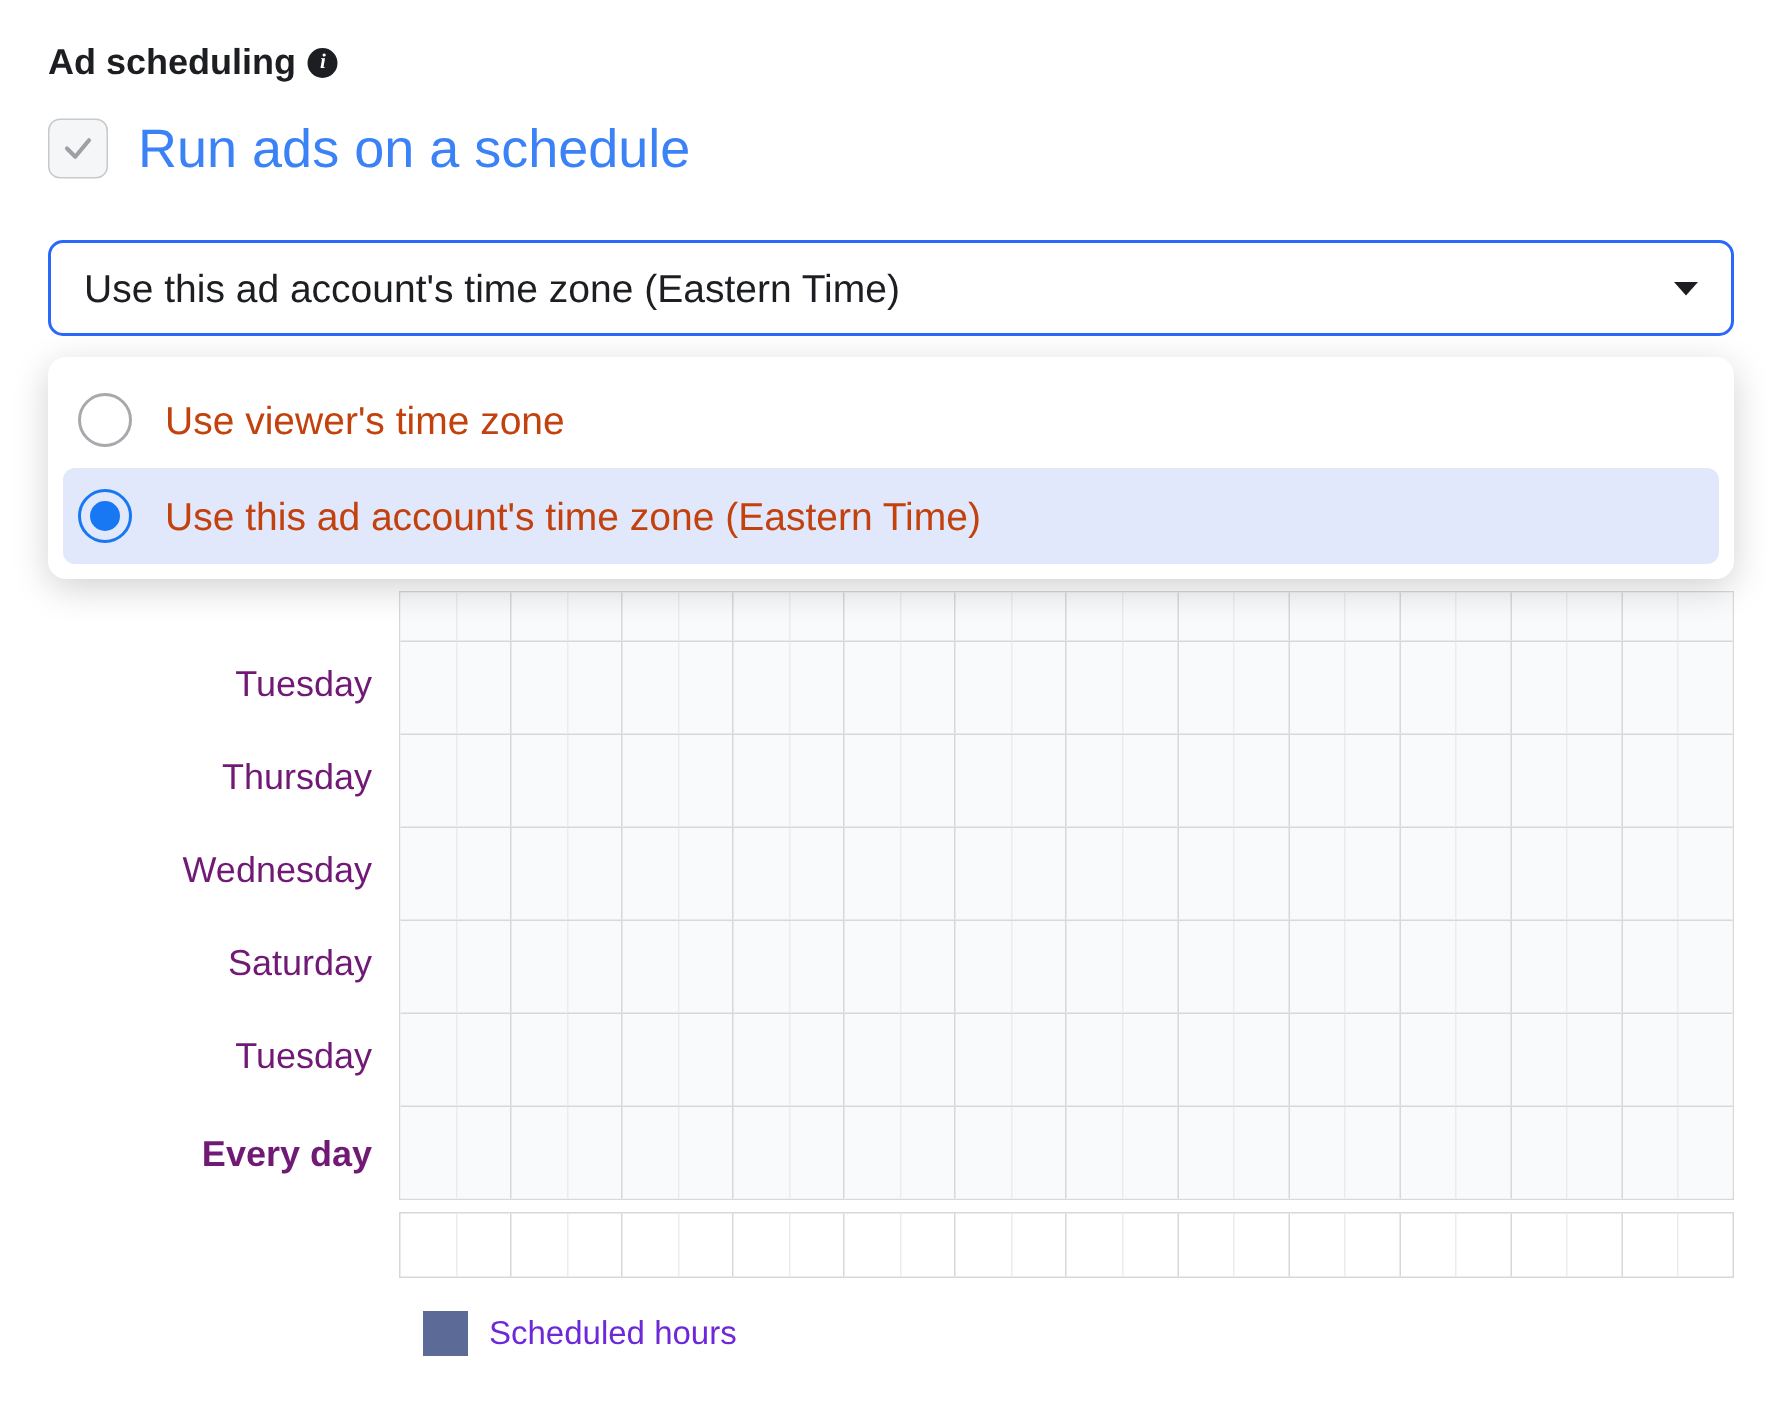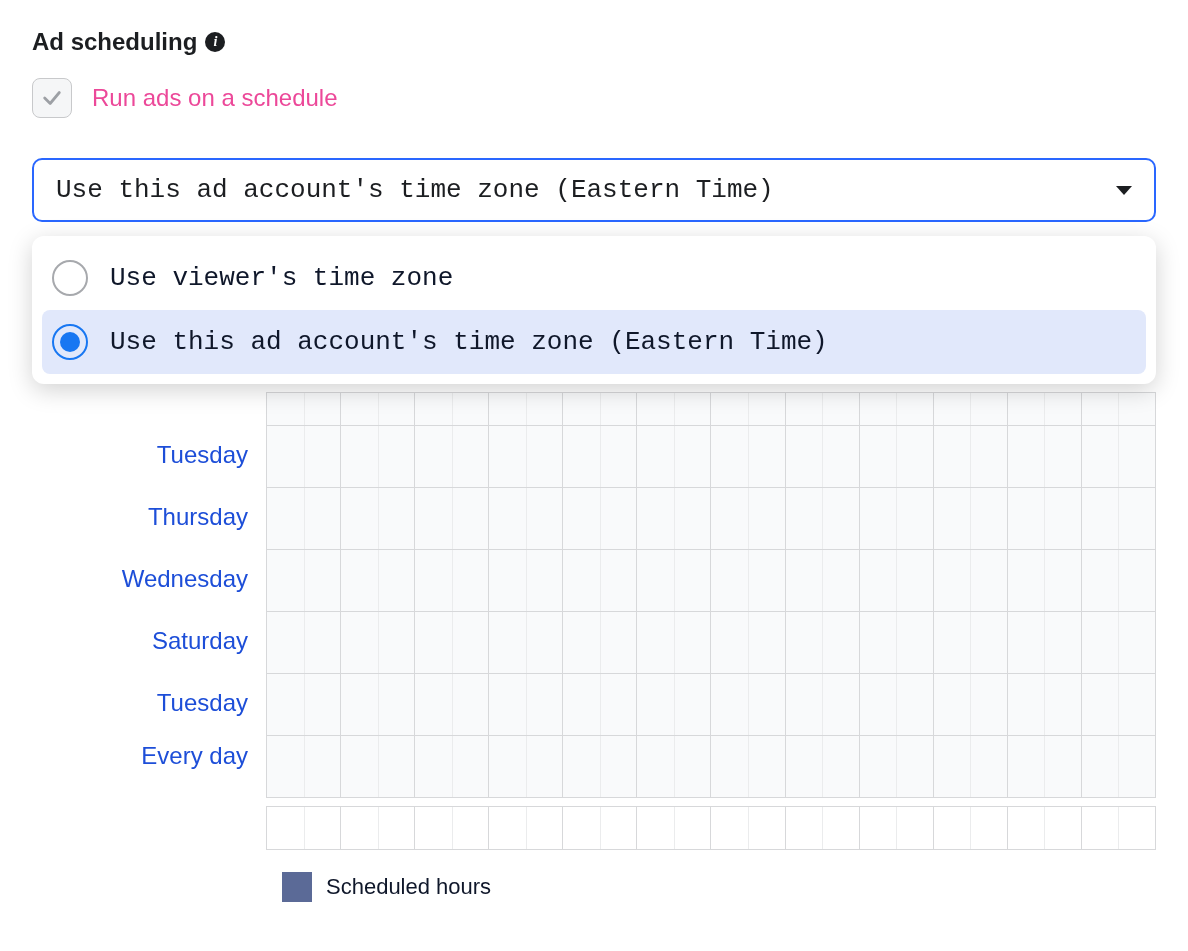--- a/index.html
+++ b/index.html
@@ -44,24 +44,24 @@
     height: 40px;
     border: 1px solid #c8c9cb;
     border-radius: 8px;
     background: #f5f6f7;
     display: flex;
     align-items: center;
     justify-content: center;
   }
   .check-svg { width: 22px; height: 22px; }
   .checkbox-label {
-    font-size: 24px;
-    color: #ec4899;
-  }
-  .select-wrapper { position: relative; margin-bottom: 10px; font-family: Liberation Mono, monospace; }
+    font-size: 36px;
+    color: #3b82f6;
+  }
+  .select-wrapper { position: relative; margin-bottom: 10px; }
   .select-box {
     border: 2px solid #2a67ff;
     border-radius: 10px;
     height: 64px;
     display: flex;
     align-items: center;
     padding: 0 22px;
     font-size: 26px;
     color: #1c1e21;
     justify-content: space-between;
@@ -83,21 +83,21 @@
     box-shadow: 0 6px 24px rgba(0,0,0,0.18);
     padding: 10px;
     z-index: 10;
   }
   .dropdown-option {
     display: flex;
     align-items: center;
     gap: 22px;
     padding: 14px 10px;
     font-size: 26px;
-    color: #0f172a;
+    color: #c2410c;
     border-radius: 8px;
     cursor: pointer;
   }
   .dropdown-option.selected {
     background: #e1e8fb;
   }
   .radio {
     width: 36px; height: 36px;
     border: 2px solid #a7a9ad;
     border-radius: 50%;
@@ -120,32 +120,32 @@
     width: 234px;
     flex-shrink: 0;
   }
   .day-label, .every-day-label {
     height: 62px;
     display: flex;
     align-items: center;
     justify-content: flex-end;
     padding-right: 18px;
     font-size: 24px;
-    color: #1d4ed8;
+    color: #701a75;
   }
   .day-label.hidden-top {
     color: transparent;
     height: 32px;
     overflow: hidden;
     align-items: flex-end;
   }
   .every-day-label {
-    font-weight: 400;
+    font-weight: 700;
     height: 44px;
-    margin-top: 0;
+    margin-top: 12px;
   }
   .grid-wrap { flex: 1; }
   .grid {
     border: 1px solid #d7d8da;
   }
   .grid-row {
     height: 62px;
     display: flex;
     border-top: 1px solid #d7d8da;
     background: #f9fafb;
@@ -189,21 +189,21 @@
     width: 1px;
     background: #ebeced;
   }
   .legend {
     display: flex;
     align-items: center;
     gap: 14px;
     margin-top: 22px;
     margin-left: 234px;
     font-size: 22px;
-    color: #0f172a;
+    color: #6d28d9;
     padding-left: 16px;
   }
   .legend-swatch {
     width: 30px;
     height: 30px;
     background: #5b6a97;
   }
 </style>
 </head>
 <body>

